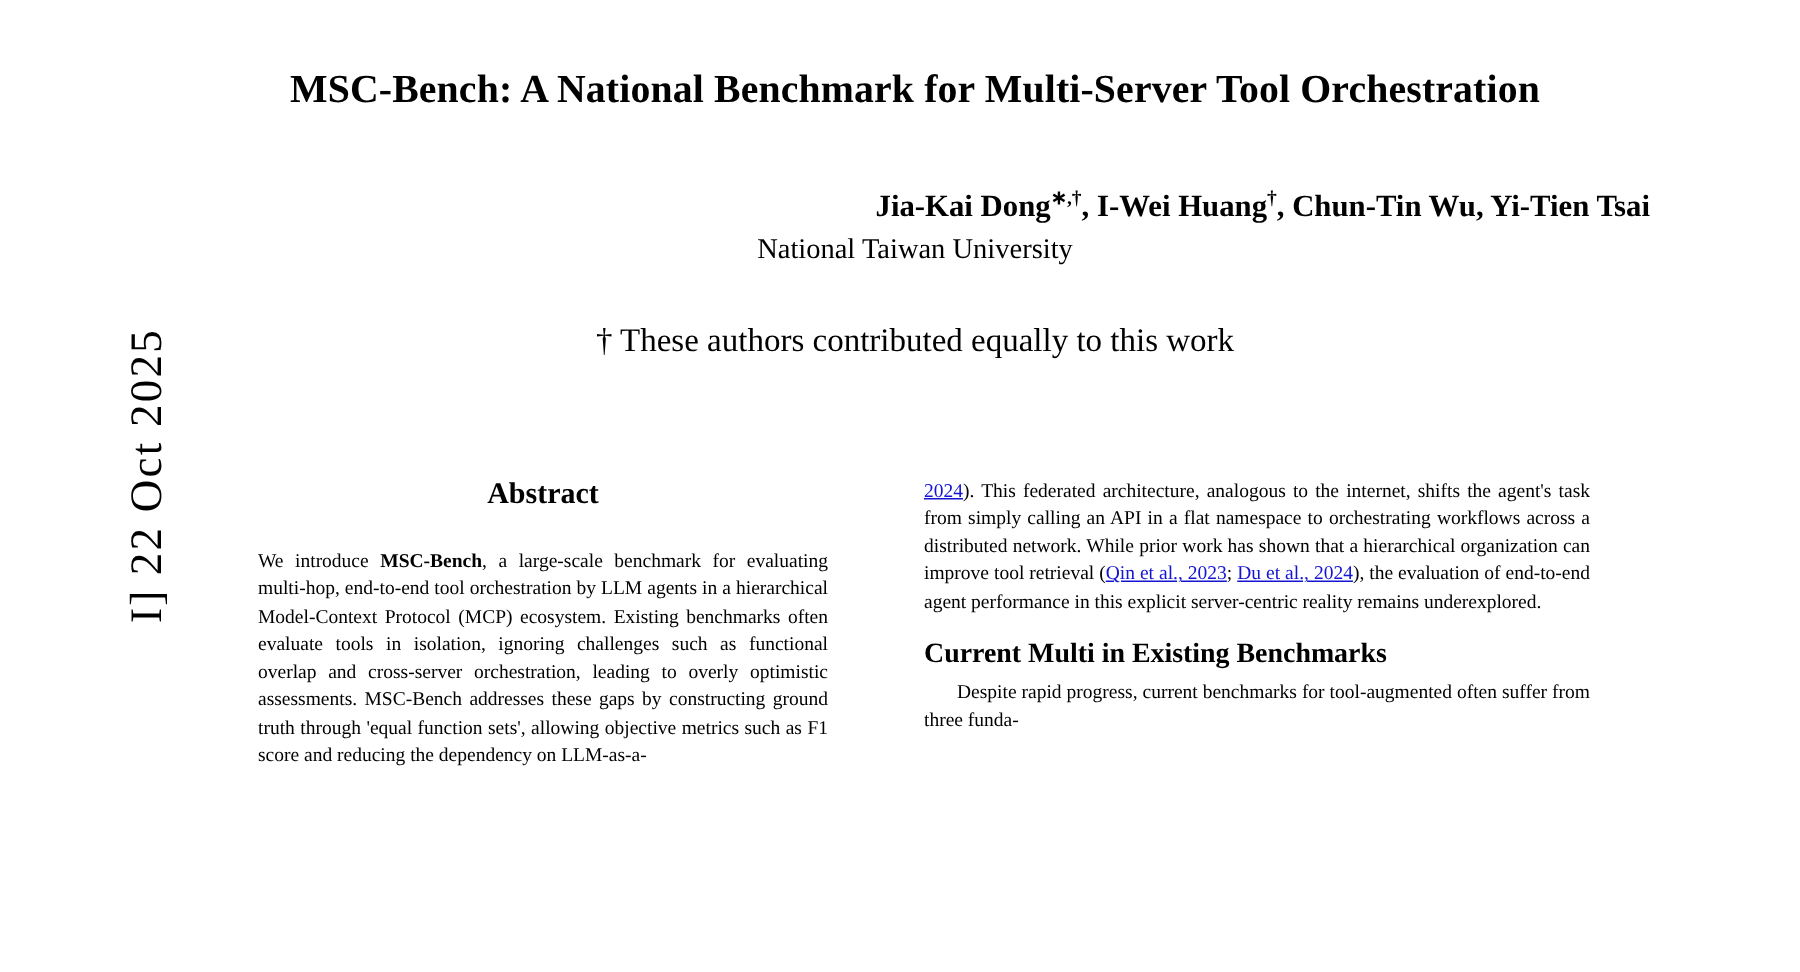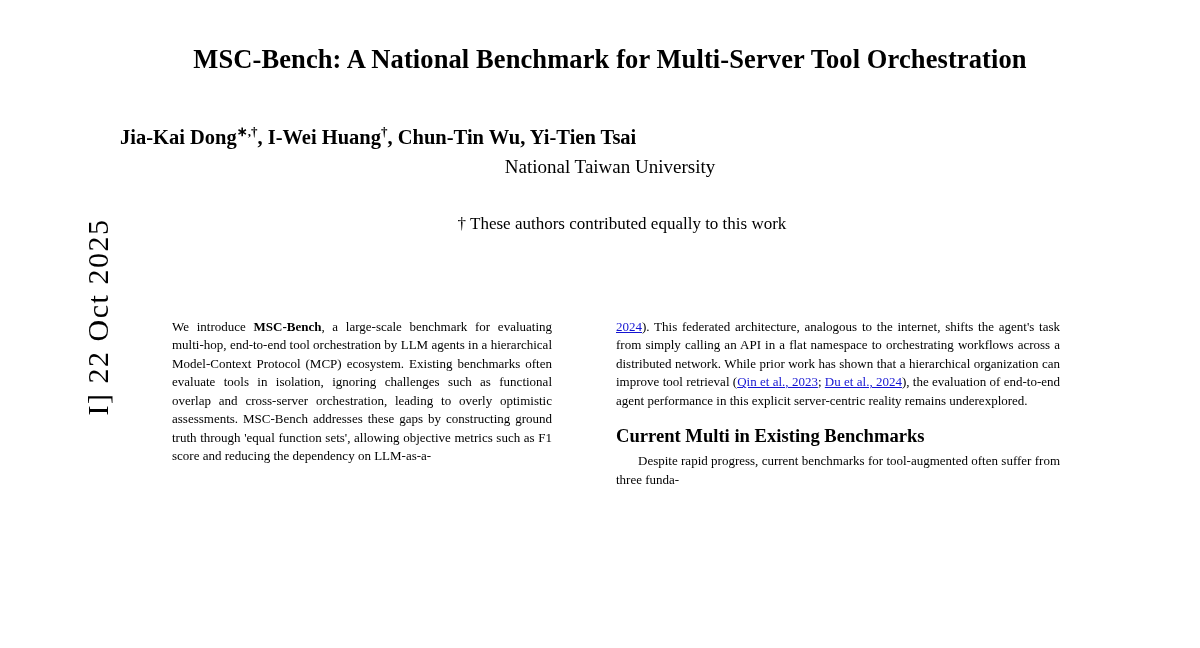--- a/index.html
+++ b/index.html
@@ -49,21 +49,21 @@
     font-weight: bold;
     letter-spacing: 0.1px;
     line-height: 1.2;
   }
 
   .authors {
     position: absolute;
     left: 120px;
     top: 124px;
     width: 980px;
-    text-align: left;
+    text-align: right;
     font-size: 20.5px;
     font-weight: bold;
   }
   .authors sup { font-weight: bold; font-size: 13px; }
 
   .affiliation {
     position: absolute;
     left: 120px;
     top: 156px;
     width: 980px;
@@ -76,25 +76,25 @@
     left: 120px;
     top: 186px;
     width: 980px;
     text-align: center;
     font-family: "DejaVu Sans Mono", monospace;
     font-size: 17px;
   }
 
   .equal-note {
     position: absolute;
-    left: 132px;
+    left: 120px;
     top: 214px;
     width: 980px;
     text-align: center;
-    font-size: 17px;
+    font-size: 22px;
   }
 
   .col-left {
     position: absolute;
     left: 172px;
     top: 318px;
     width: 380px;
   }
   .col-right {
     position: absolute;
@@ -143,20 +143,21 @@
   <div class="authors">
     <span>Jia-Kai Dong<sup>∗,†</sup></span><span>, </span><span>I-Wei Huang<sup>†</sup></span><span>, </span><span>Chun-Tin Wu</span><span>, </span><span>Yi-Tien Tsai</span>
   </div>
 
   <div class="affiliation">National Taiwan University</div>
 
 
   <div class="equal-note">† These authors contributed equally to this work</div>
 
   <div class="col-left">
+    <div class="abstract-head">Abstract</div>
     <p class="body-text"><span>We introduce </span><b class="strong">MSC-Bench</b><span>, a large-scale benchmark for evaluating multi-hop, end-to-end tool orchestration by LLM agents in a hierarchical Model-Context Protocol (MCP) ecosystem. Existing benchmarks often evaluate tools in isolation, ignoring challenges such as functional overlap and cross-server orchestration, leading to overly optimistic assessments. MSC-Bench addresses these gaps by constructing ground truth through 'equal function sets', allowing objective metrics such as F1 score and reducing the dependency on LLM-as-a-</span></p>
   </div>
 
   <div class="col-right">
     <p class="body-text"><a class="cite" href="#">2024</a><span>). This federated architecture, analogous to the internet, shifts the agent's task from simply calling an API in a flat namespace to orchestrating workflows across a distributed network. While prior work has shown that a hierarchical organization can improve tool retrieval (</span><a class="cite" href="#">Qin et al., 2023</a><span>; </span><a class="cite" href="#">Du et al., 2024</a><span>), the evaluation of end-to-end agent performance in this explicit server-centric reality remains underexplored.</span></p>
 
     <div class="section-head">Current Multi in Existing Benchmarks</div>
 
     <p class="body-text indent">Despite rapid progress, current benchmarks for tool-augmented often suffer from three funda-</p>
   </div>

